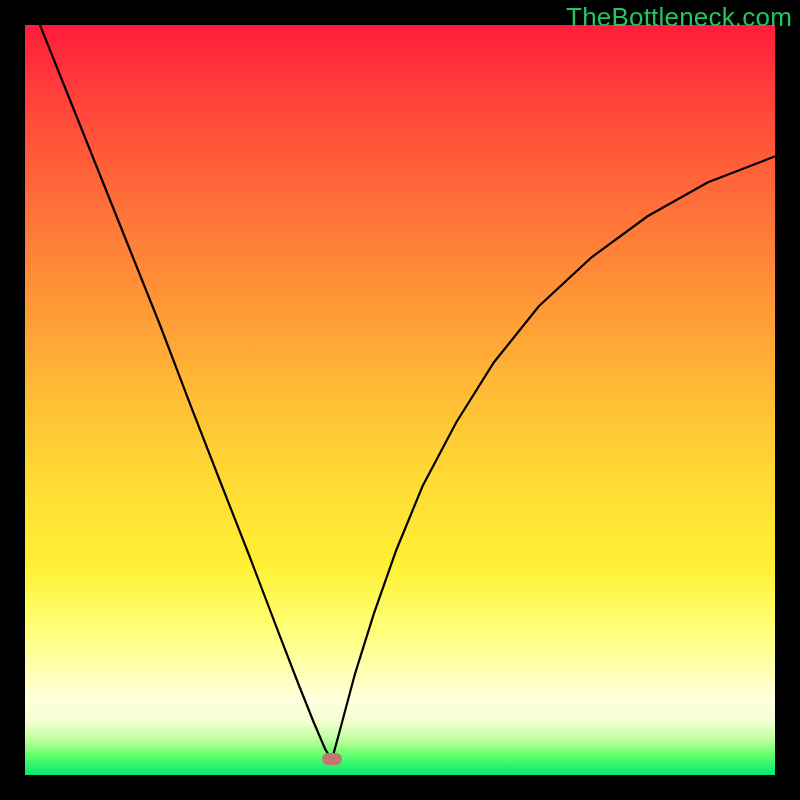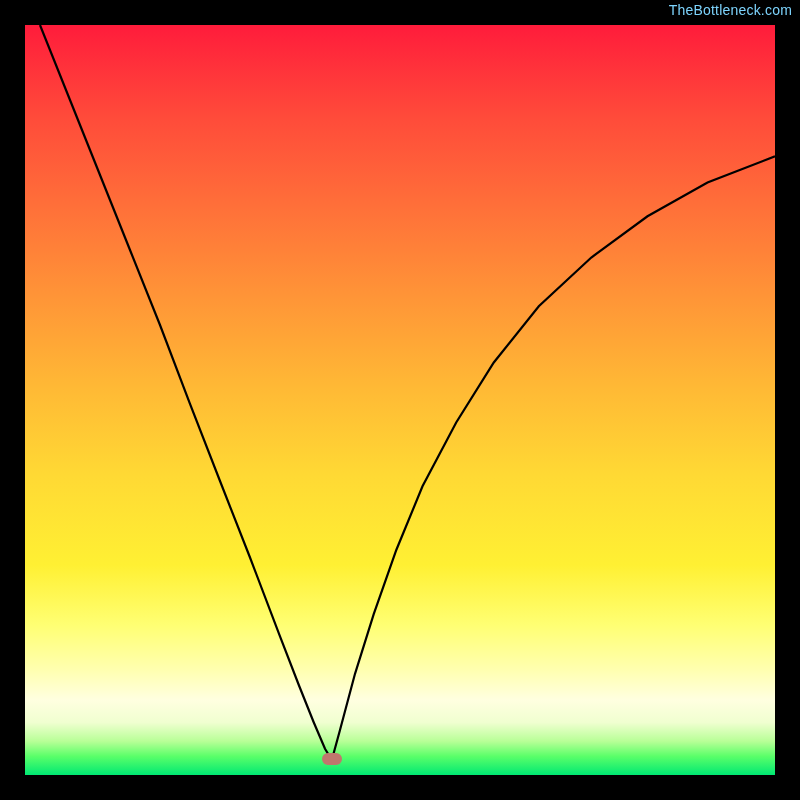--- a/index.html
+++ b/index.html
@@ -53,22 +53,22 @@
     width: 20px;
     height: 12px;
     background: #c0776d;
     border-radius: 6px;
     transform: translate(-50%, -50%);
   }
   .watermark {
     position: absolute;
     top: 2px;
     right: 8px;
-    color: #7dd3fc;
-    font-size: 14px;
+    color: #22c55e;
+    font-size: 26px;
     letter-spacing: 0.2px;
     user-select: none;
   }
 </style>
 </head>
 <body>
 
 <div class="frame">
   <div class="plot">
     <svg class="curve" viewBox="0 0 750 750" preserveAspectRatio="none">

